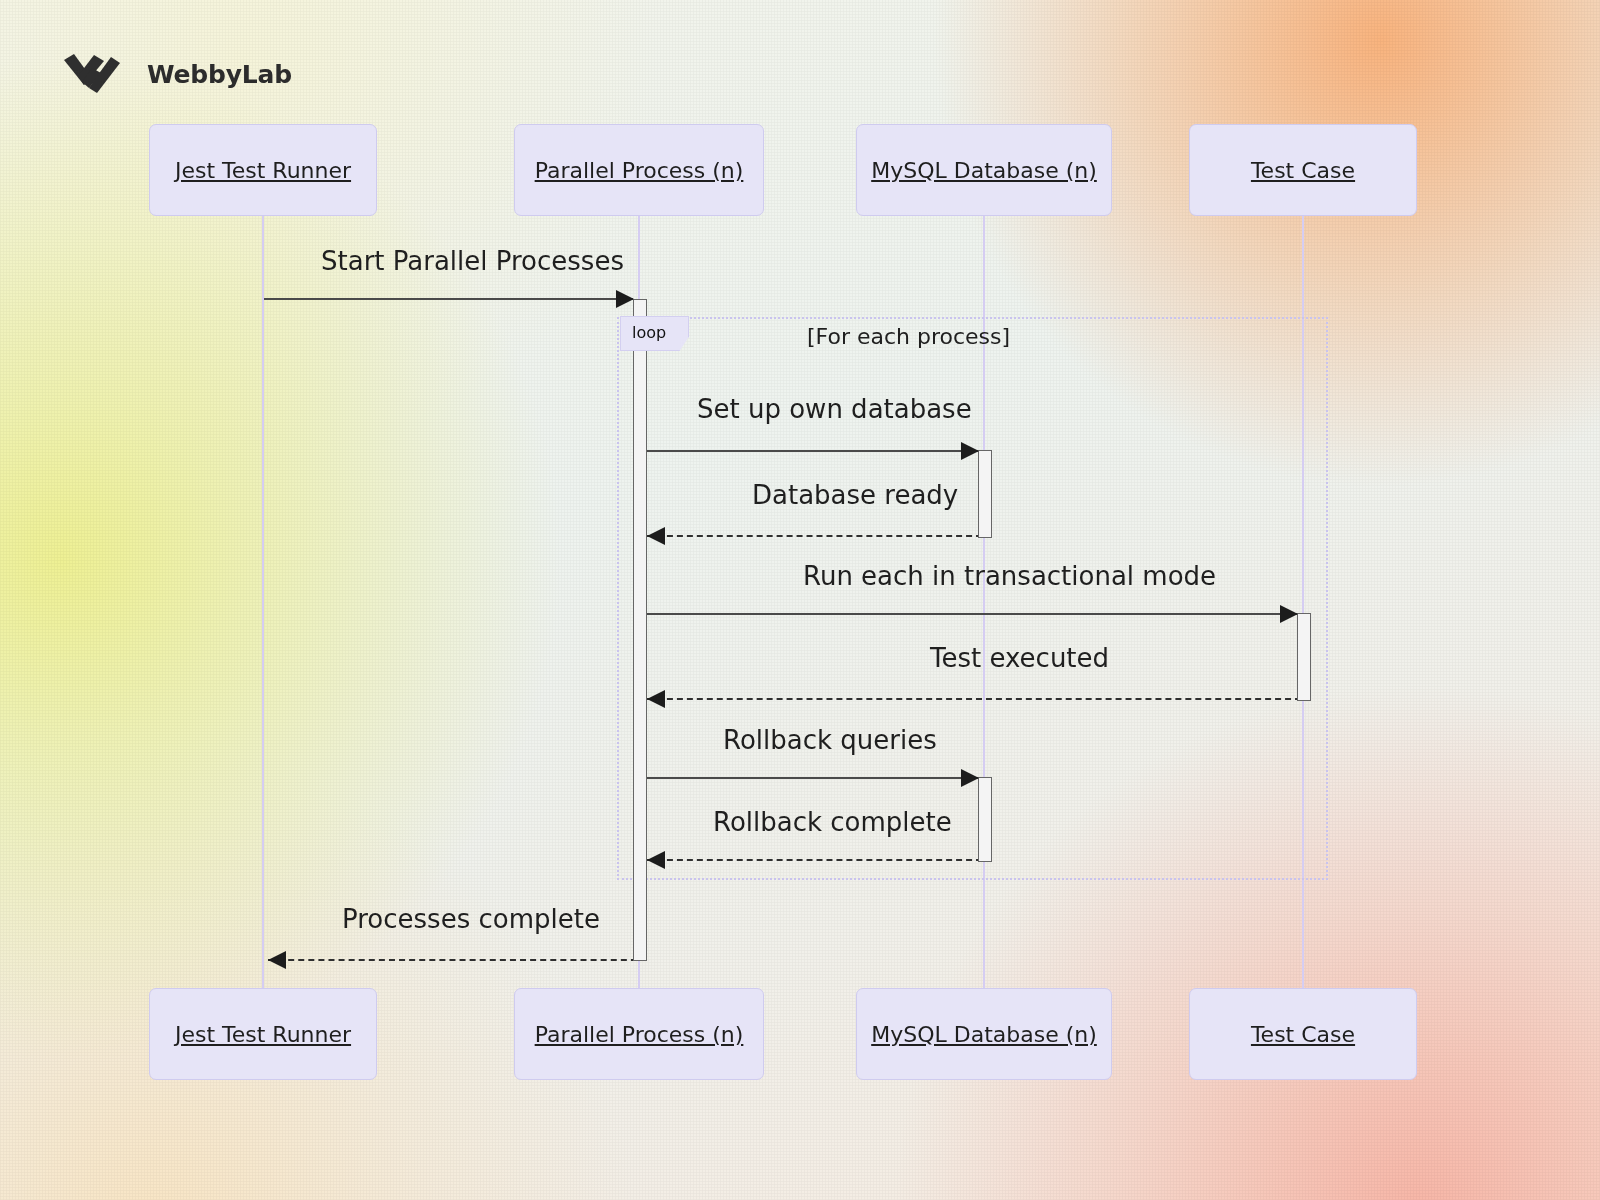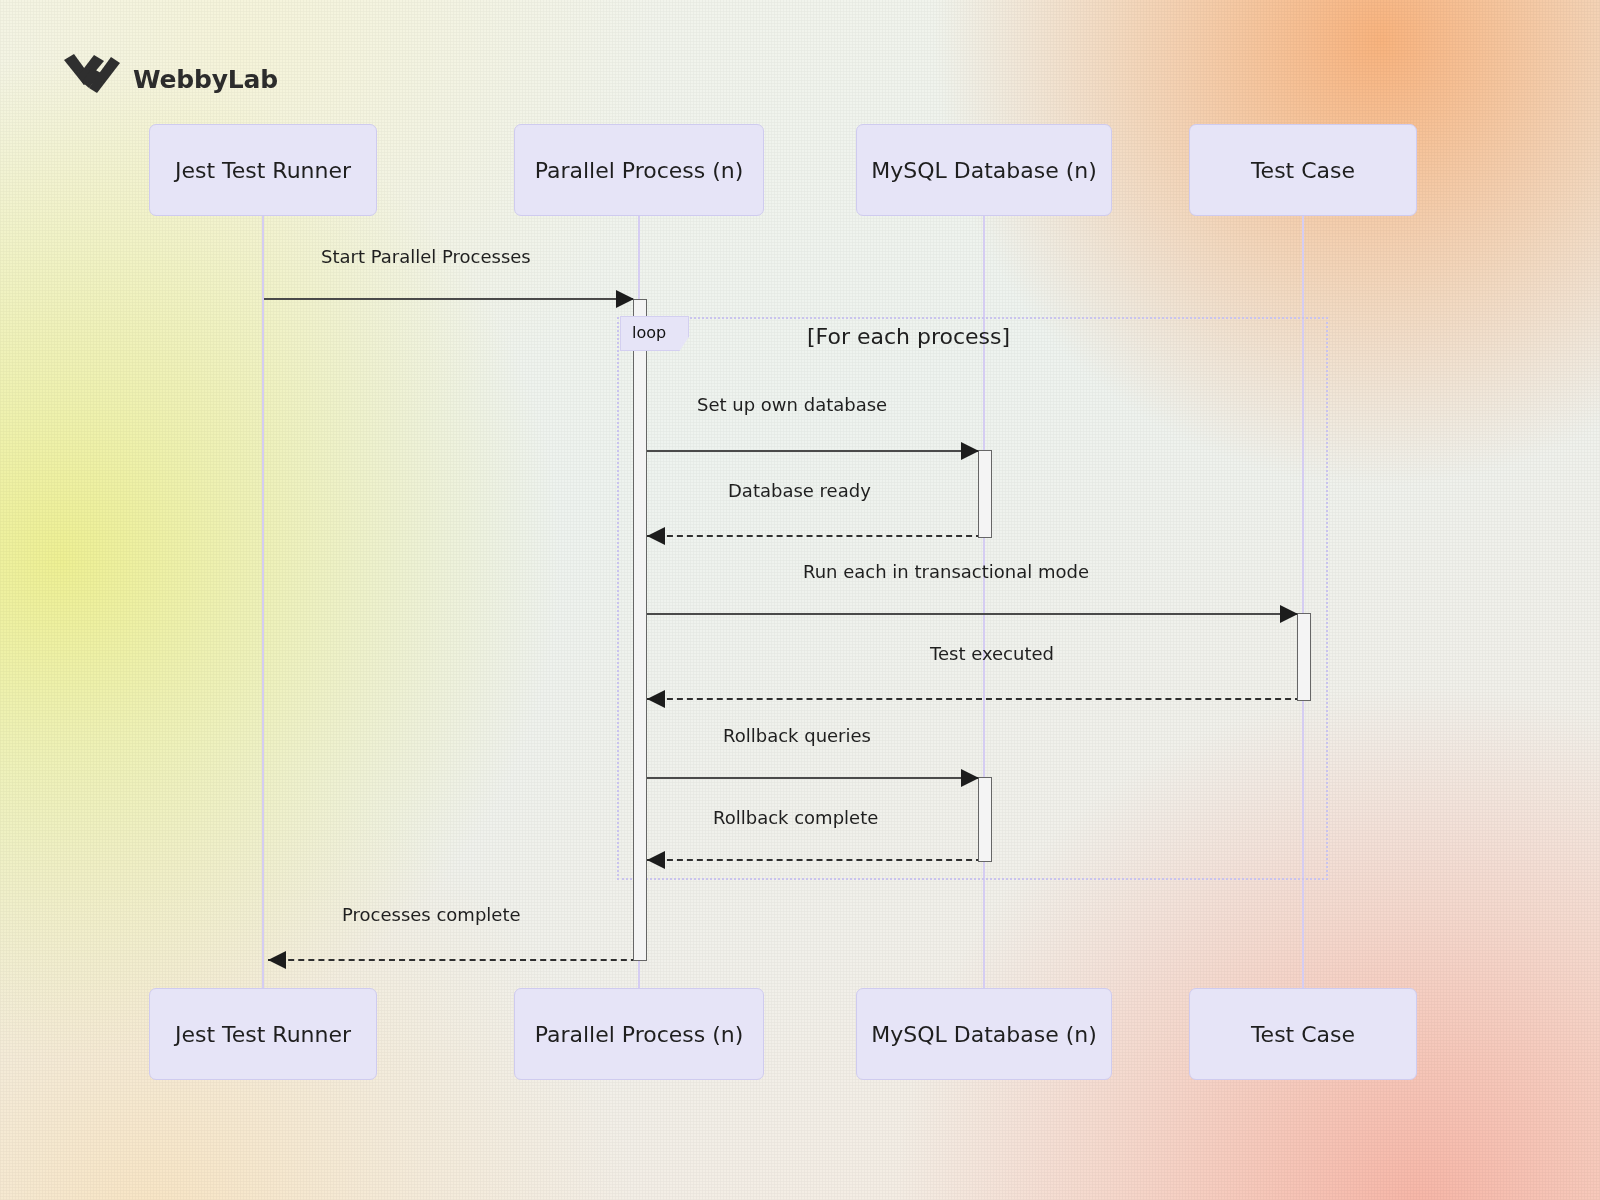--- a/index.html
+++ b/index.html
@@ -33,22 +33,22 @@
       repeating-linear-gradient(0deg, rgba(0,0,0,0.5) 0 1px, transparent 1px 3px),
       repeating-linear-gradient(90deg, rgba(0,0,0,0.5) 0 1px, transparent 1px 3px);
   }
 
   
   #brand {
     position: absolute;
     left: 64px;
     top: 54px;
     display: flex;
-    align-items: flex-end;
-    gap: 13px;
+    align-items: center;
+    gap: 27px;
     z-index: 40;
   }
   #brand .mark { width: 56px; height: 40px; display: block; }
   #brand .wordmark {
     font-size: 25px;
     font-weight: 700;
     color: #2c2c2c;
     letter-spacing: -0.2px;
     white-space: nowrap;
   }
@@ -71,20 +71,21 @@
     background: #e6e4f7;
     border: 1px solid #cfcbef;
     border-radius: 7px;
     display: flex;
     align-items: center;
     justify-content: center;
     color: #1f1f1f;
     font-size: 22px;
     z-index: 12;
     text-align: center;
+    text-decoration: underline;
   }
   .activation {
     position: absolute;
     box-sizing: border-box;
     background: #f4f4f4;
     border: 1px solid #666666;
     z-index: 10;
   }
 
   
@@ -133,21 +134,21 @@
     border-bottom: 9px solid transparent;
     border-left: 18px solid #1c1c1c;
   }
   .arrowhead.left {
     border-top: 9px solid transparent;
     border-bottom: 9px solid transparent;
     border-right: 18px solid #1c1c1c;
   }
   .msglabel {
     position: absolute;
-    font-size: 18px;
+    font-size: 26px;
     color: #1f1f1f;
     white-space: nowrap;
     z-index: 13;
     text-align: center;
   }
 </style>
 </head>
 <body>
 
 <div id="stage">
@@ -173,21 +174,21 @@
       <div class="activation" style="left: 1297px; top: 613px; width: 14px; height: 88px;"></div>
       <div class="activation" style="left: 978px; top: 777px; width: 14px; height: 85px;"></div>
       <div class="msgline" style="left: 264px; top: 298px; width: 369px;"></div>
       <div class="arrowhead right" style="left: 616px; top: 290px;"></div>
       <div class="msglabel" style="left: 321px; top: 246px; width: auto; text-align: left;">Start Parallel Processes</div>
       <div class="msgline" style="left: 647px; top: 450px; width: 331px;"></div>
       <div class="arrowhead right" style="left: 961px; top: 442px;"></div>
       <div class="msglabel" style="left: 697px; top: 394px; width: auto; text-align: right;">Set up own database</div>
       <div class="msgline dashed" style="left: 647px; top: 535px; width: 345px;"></div>
       <div class="arrowhead left" style="left: 647px; top: 527px;"></div>
-      <div class="msglabel" style="left: 728px; top: 480px; width: auto; text-align: left;">Database ready</div>
+      <div class="msglabel" style="left: 752px; top: 480px; width: auto; text-align: left;">Database ready</div>
       <div class="msgline" style="left: 647px; top: 613px; width: 650px;"></div>
       <div class="arrowhead right" style="left: 1280px; top: 605px;"></div>
       <div class="msglabel" style="left: 803px; top: 561px; width: auto; text-align: left;">Run each in transactional mode</div>
       <div class="msgline dashed" style="left: 647px; top: 698px; width: 664px;"></div>
       <div class="arrowhead left" style="left: 647px; top: 690px;"></div>
       <div class="msglabel" style="left: 898px; top: 643px; width: auto; text-align: left; margin-left: 32px;">Test executed</div>
       <div class="msgline" style="left: 647px; top: 777px; width: 331px;"></div>
       <div class="arrowhead right" style="left: 961px; top: 769px;"></div>
       <div class="msglabel" style="left: 723px; top: 725px; width: auto; text-align: center;">Rollback queries</div>
       <div class="msgline dashed" style="left: 647px; top: 859px; width: 345px;"></div>

